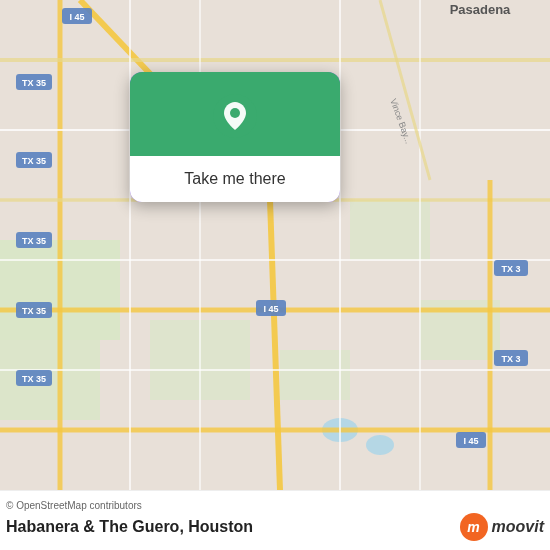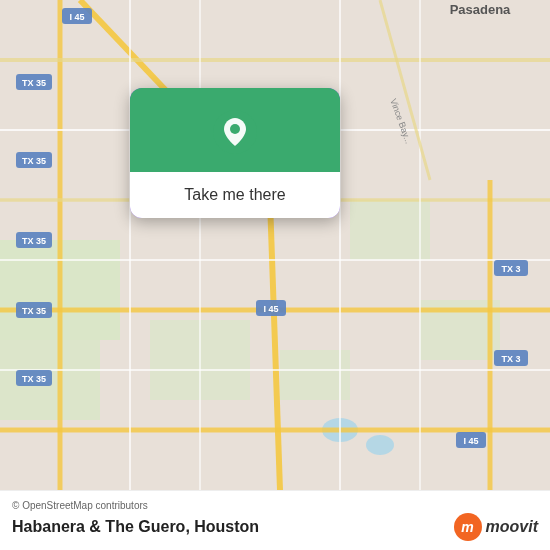--- a/index.html
+++ b/index.html
@@ -23,21 +23,21 @@
     #map-svg {
       width: 100%;
       height: 100%;
       position: absolute;
       top: 0; left: 0;
     }
 
     
     #popup-card {
       position: absolute;
-      top: 88px;
+      top: 72px;
       left: 130px;
       width: 210px;
       background: #8b5cf6;
       border-radius: 12px;
       box-shadow: 0 4px 16px rgba(0,0,0,0.3);
       overflow: hidden;
       display: flex;
       flex-direction: column;
       align-items: center;
     }
@@ -81,21 +81,21 @@
     }
 
     
     #bottom-bar {
       width: 550px;
       height: 60px;
       background: white;
       display: flex;
       flex-direction: column;
       justify-content: center;
-      padding: 6px 12px;
+      padding: 6px 6px;
       border-top: 1px solid #eee;
     }
 
     #attribution {
       font-size: 10px;
       color: #666;
       margin-bottom: 2px;
     }
 
     #location-name-row {

